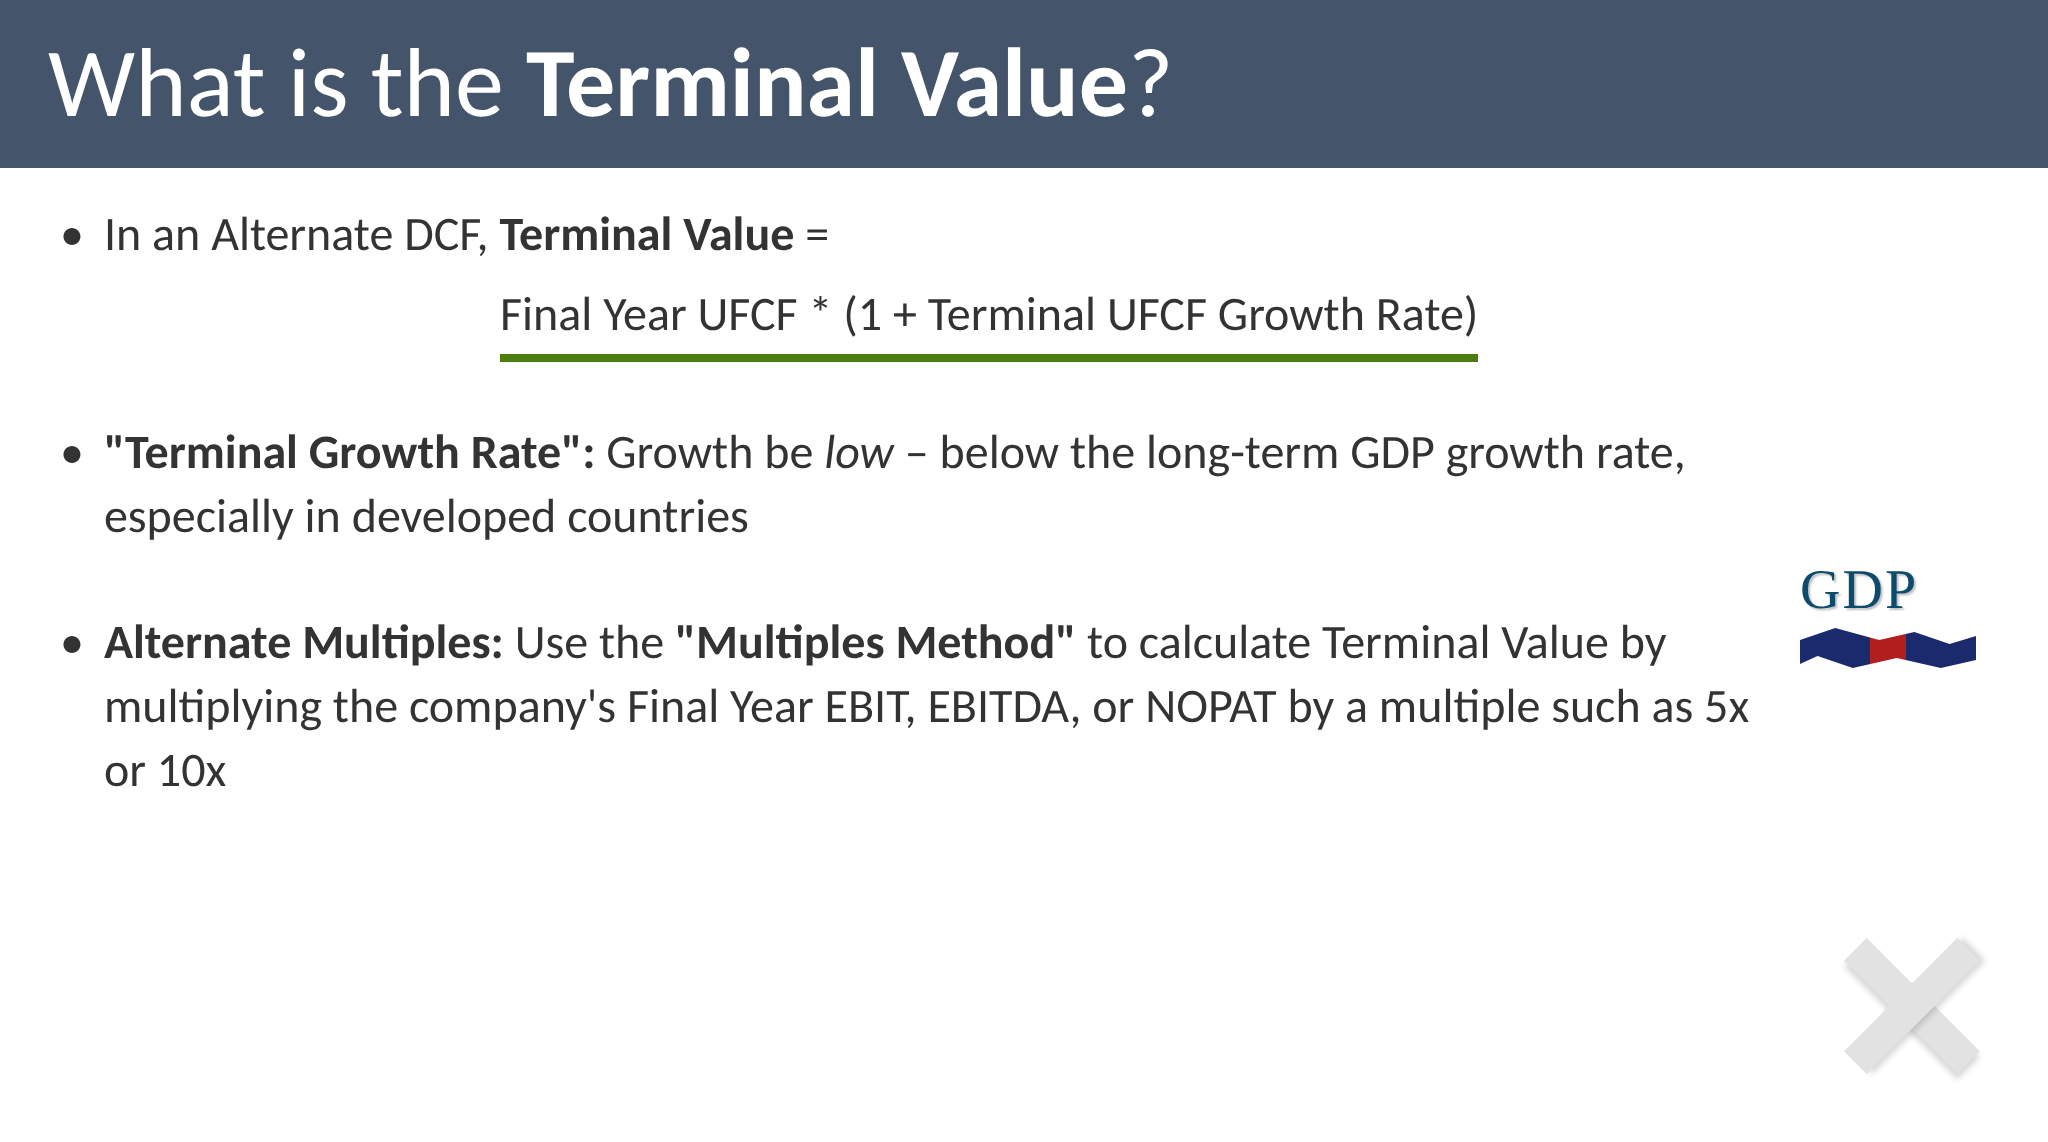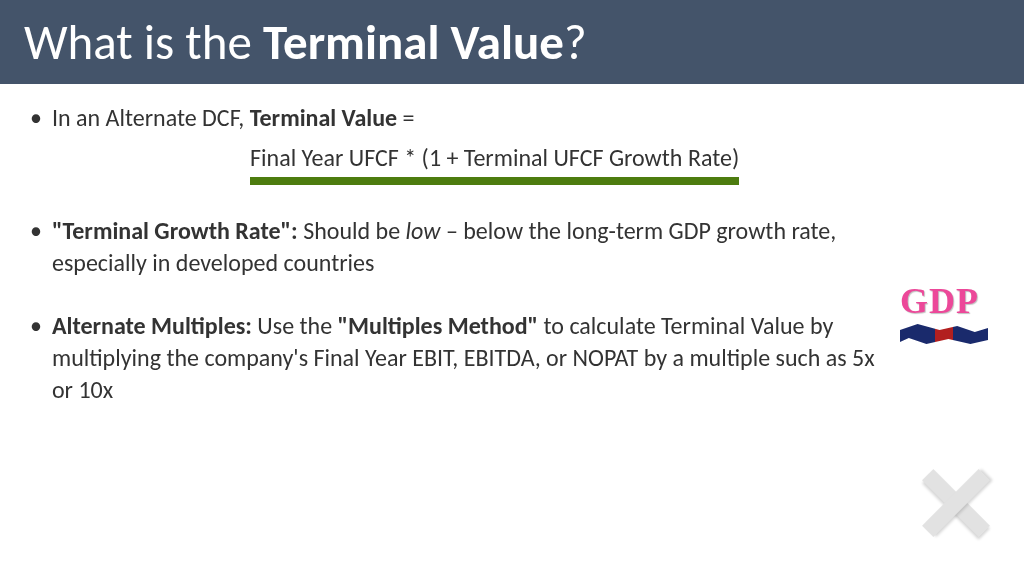--- a/index.html
+++ b/index.html
@@ -46,21 +46,21 @@
     }
     .italic {
       font-style: italic;
     }
     .formula-block {
       margin-left: 220px;
       margin-top: 4px;
       margin-bottom: 28px;
     }
     .formula-numerator {
-      border-bottom: 8px solid #4d7c0f;
+      border-bottom: 4px solid #4d7c0f;
       padding-bottom: 2px;
       display: inline-block;
     }
     .formula-denominator {
       margin-top: 4px;
     }
     .formula-constraint {
       margin-top: 6px;
     }
     .section-gap {
@@ -68,23 +68,23 @@
     }
     .gdp-icon {
       position: absolute;
       right: 28px;
       top: 280px;
       width: 96px;
       height: 70px;
     }
     .gdp-text {
       font-family: Georgia, serif;
-      font-size: 36px;
-      font-weight: 700;
-      color: #ec4899;
+      font-size: 28px;
+      font-weight: 400;
+      color: #0c4a6e;
       text-shadow: 1px 1px 1px rgba(0,0,0,0.25);
       letter-spacing: 1px;
     }
     .gdp-flag {
       width: 88px;
       height: 20px;
       background: linear-gradient(90deg, #1a2a6c 0%, #1a2a6c 40%, #b21f1f 40%, #b21f1f 60%, #1a2a6c 60%, #1a2a6c 100%);
       clip-path: polygon(0% 30%, 20% 0%, 45% 30%, 65% 10%, 85% 40%, 100% 20%, 100% 80%, 80% 100%, 55% 75%, 30% 100%, 10% 70%, 0% 90%);
       margin-top: 2px;
     }
@@ -131,21 +131,21 @@
     </div>
   </div>
 
   <div class="formula-block">
     <div class="formula-numerator">Final Year UFCF * (1 + Terminal UFCF Growth Rate)</div>
   </div>
 
   <div class="bullet section-gap">
     <div class="bullet-dot">•</div>
     <div class="bullet-text narrow-text">
-      <span class="bold">"Terminal Growth Rate":</span><span> Should be </span><span class="italic">low</span><span> – below the long-term GDP growth rate, especially in developed countries</span>
+      <span class="bold">"Terminal Growth Rate":</span><span> Growth be </span><span class="italic">low</span><span> – below the long-term GDP growth rate, especially in developed countries</span>
     </div>
   </div>
 
   <div class="bullet section-gap">
     <div class="bullet-dot">•</div>
     <div class="bullet-text narrow-text">
       <span class="bold">Alternate Multiples:</span><span> Use the </span><span class="bold">"Multiples Method"</span><span> to calculate Terminal Value by multiplying the company's Final Year EBIT, EBITDA, or NOPAT by a multiple such as 5x or 10x</span>
     </div>
   </div>
 

